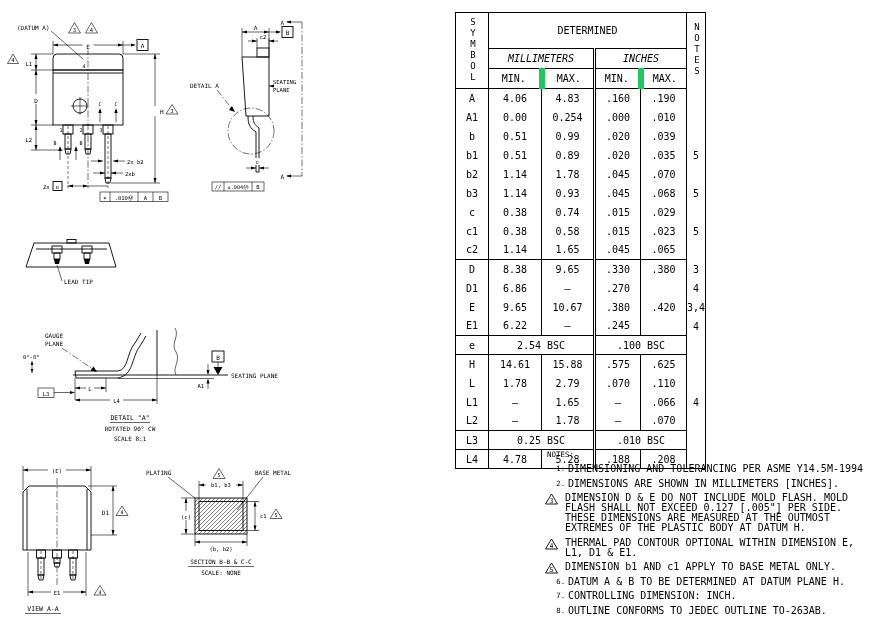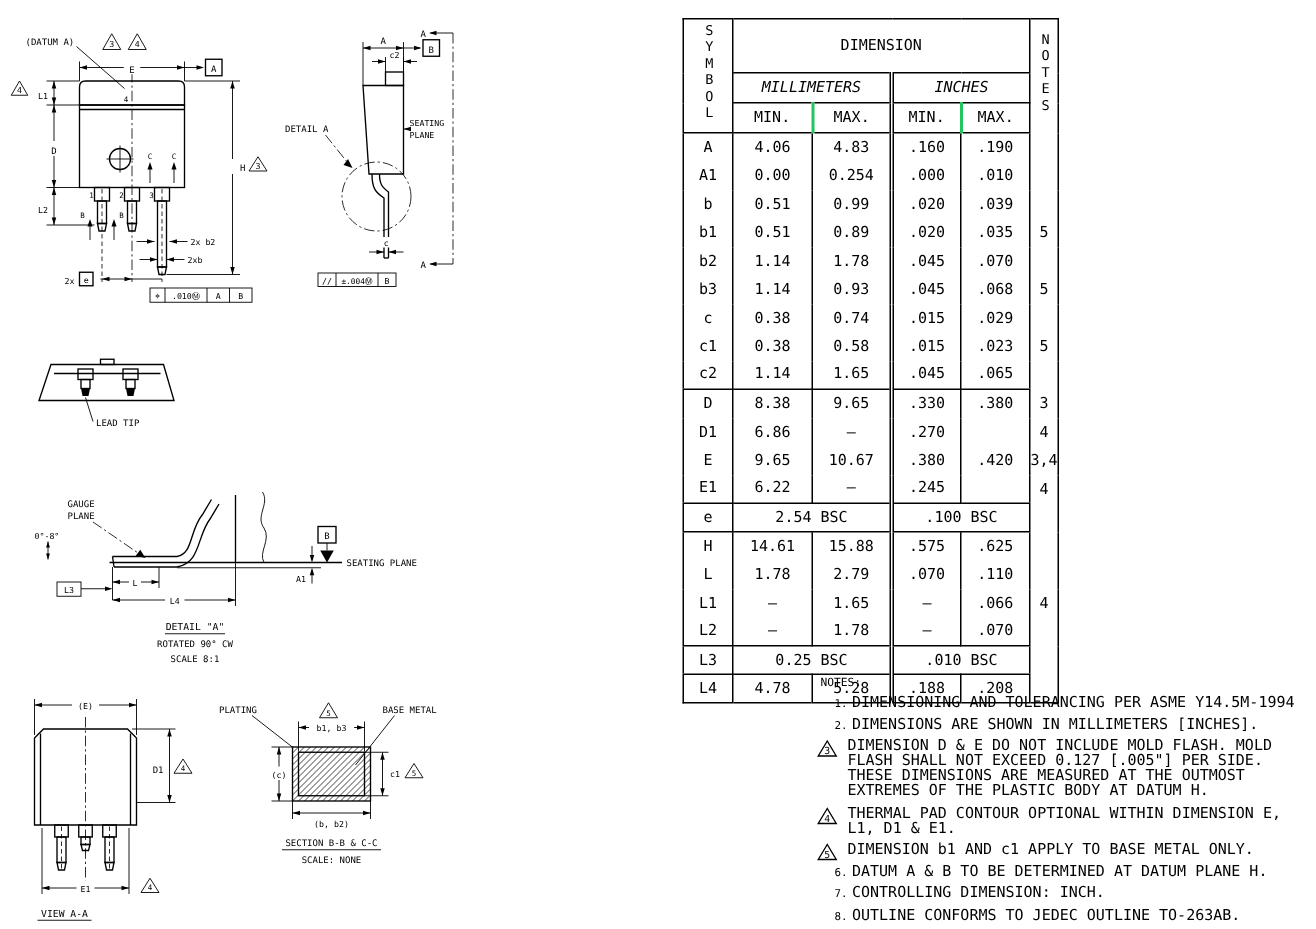--- a/index.html
+++ b/index.html
@@ -19,21 +19,21 @@
     border:1.4px solid #000;table-layout:fixed;font:10px/1.1 "DejaVu Sans Mono",monospace;}
   .dim-table th,.dim-table td{padding:0;text-align:center;vertical-align:middle;font-weight:normal;}
   .dim-table thead tr.h1{height:36px;} .dim-table thead tr.h2{height:20px;} .dim-table thead tr.h3{height:20px;}
   .dim-table tbody tr{height:19px;}
   .vert{writing-mode:vertical-lr;text-orientation:upright;font-size:9px;letter-spacing:1px;display:inline-block;}
   .sym-h{border-right:1px solid #000;border-bottom:1px solid #000;}
   .dims-h{border-bottom:1px solid #000;}
   .note-h{border-left:1px solid #000;}
   .mm-h,.in-h{border-bottom:1px solid #000;font-style:italic;}
   .minmax{border-bottom:1px solid #000;}
-  .rb{border-right:2px solid #22c55e;}
+  .rb{border-right:6px solid #22c55e;}
   .dbl{border-left:3px double #000;}
   td.sym{border-right:1px solid #000;}
   td.c1{border-right:1px solid #000;}
   td.c3{border-right:1px solid #000;margin-top:12px;}
   td.note{border-left:1px solid #000;}
   tr.group-end td{border-bottom:1px solid #000;}
   tr.group-end td.note{border-bottom:none;}
 
   
   .notes{position:absolute;left:545px;top:450px;width:332px;font-family:"DejaVu Sans Mono",monospace;}
@@ -433,21 +433,21 @@
       <col style="width:33px">
         <col style="width:53px">
         <col style="width:53px">
       <col style="width:46px">
         <col style="width:46px">
         <col style="width:16px">
     </colgroup>
     <thead>
       <tr class="h1">
         <th rowspan="3" class="sym-h"><span class="vert">SYMBOL</span></th>
-        <th colspan="4" class="dims-h">DIMENSION</th>
+        <th colspan="4" class="dims-h">DETERMINED</th>
         <th rowspan="3" class="note-h"><span class="vert">NOTES</span></th>
       </tr>
       <tr class="h2">
         <th colspan="2" class="mm-h">MILLIMETERS</th>
         <th colspan="2" class="in-h dbl">INCHES</th>
       </tr>
       <tr class="h3">
         <th class="minmax rb">MIN.</th>
         <th class="minmax">MAX.</th>
         <th class="minmax rb dbl">MIN.</th>

